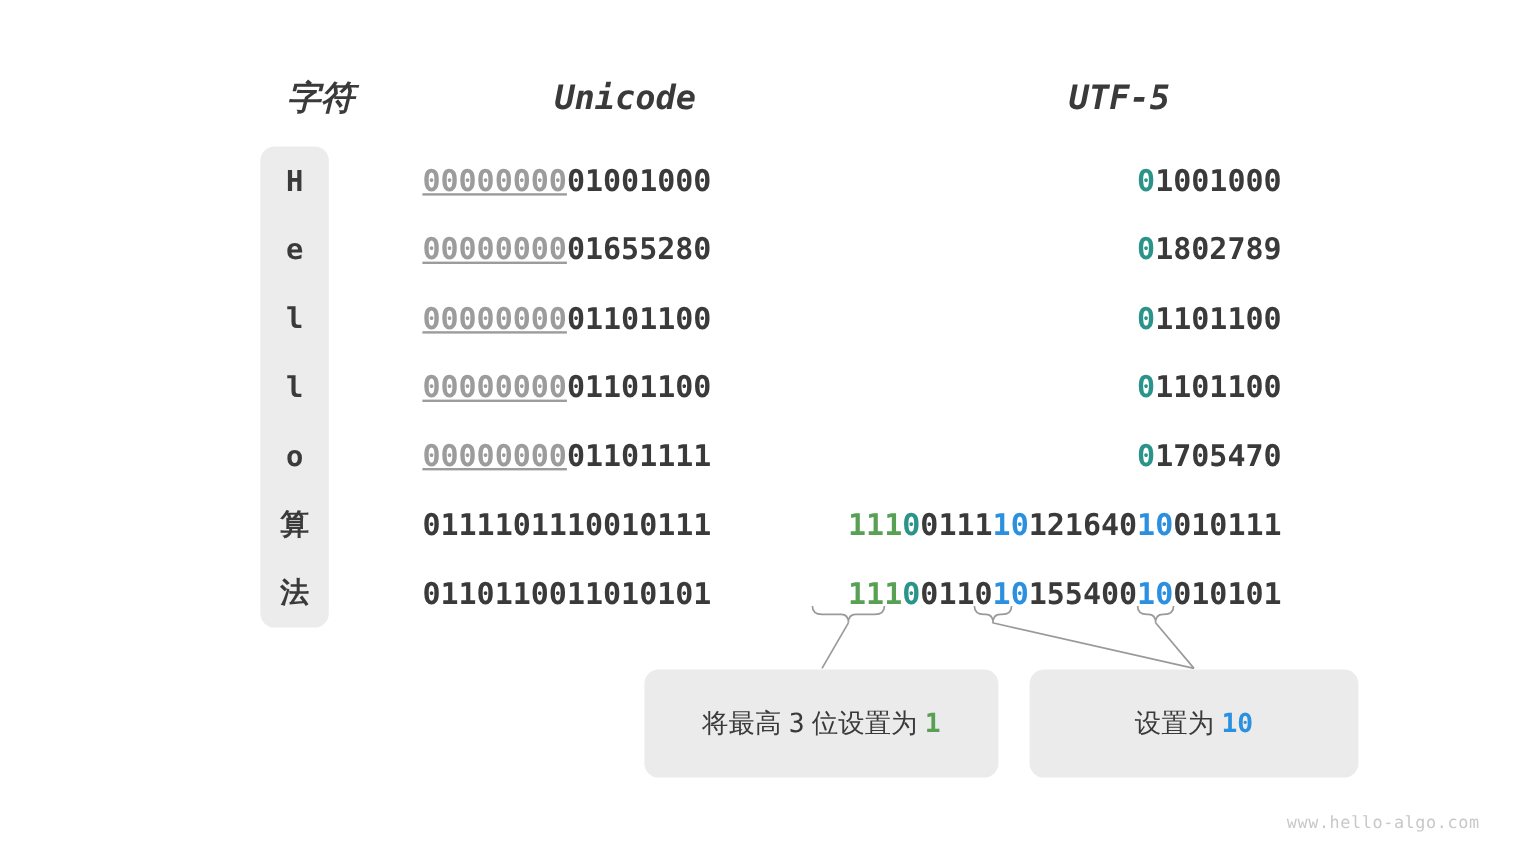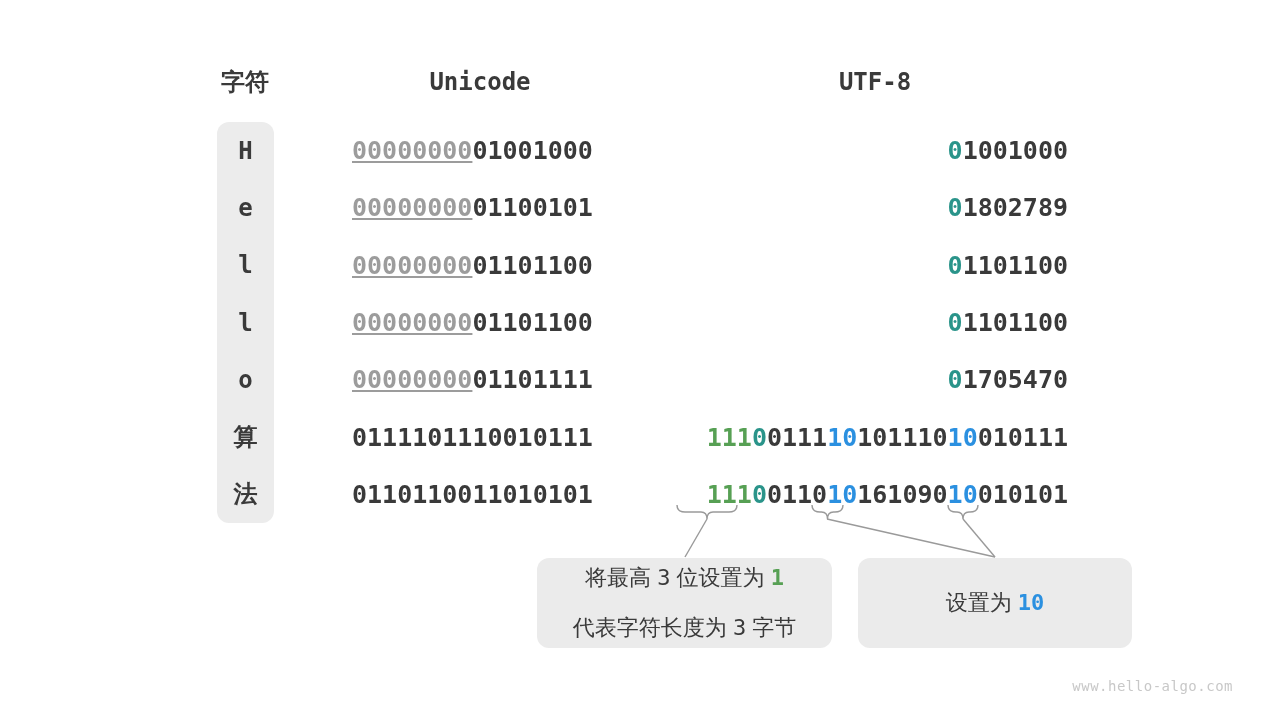--- a/index.html
+++ b/index.html
@@ -7,22 +7,22 @@
     --cell_bg:#ececec; --callout_bg:#ebebeb; --line:#9a9a9a; --watermark:#c8c8c8;
   }
   html,body{margin:0;padding:0;}
   body{
     width:1280px;height:720px;background:#ffffff;position:relative;overflow:hidden;
     font-family:"Liberation Sans","DejaVu Sans",sans-serif;color:var(--dark);
   }
   .mono{font-family:"DejaVu Sans Mono",monospace;}
 
   
-  .hdr{position:absolute;top:66px;height:32px;line-height:32px;text-align:center;
-       font-weight:bold;font-size:24px;color:var(--dark);}
+  .hdr{position:absolute;top:66px;height:32px;line-height:32px;text-align:right;
+       font-weight:bold;font-size:28px;color:var(--dark);font-style:italic;}
   #h-char{left:195px;width:100px;}
   #h-uni {left:380px;width:200px;font-family:"DejaVu Sans Mono",monospace;}
   #h-utf {left:775px;width:200px;font-family:"DejaVu Sans Mono",monospace;}
 
   
   #char-col{position:absolute;left:217px;top:122px;width:57px;height:401px;
             background:var(--cell_bg);border-radius:12px;}
   .char-cell{position:absolute;left:0;width:57px;height:57.3px;display:flex;
              align-items:center;justify-content:center;font-weight:bold;font-size:24px;
              font-family:"DejaVu Sans Mono","Liberation Sans",sans-serif;color:var(--dark);}
@@ -55,73 +55,72 @@
   #watermark{position:absolute;top:678px;right:47px;font-size:14px;
              color:var(--watermark);letter-spacing:0.5px;}
 </style>
 </head>
 <body>
 
 <div id="canvas">
 
   <div class="hdr" id="h-char">字符</div>
   <div class="hdr" id="h-uni">Unicode</div>
-  <div class="hdr" id="h-utf">UTF-8</div>
+  <div class="hdr" id="h-utf">UTF-5</div>
 
   <div id="char-col">
       <div class="char-cell" style="top: 0px;">H</div>
       <div class="char-cell" style="top: 57.3px;">e</div>
       <div class="char-cell" style="top: 114.6px;">l</div>
       <div class="char-cell" style="top: 171.9px;">l</div>
       <div class="char-cell" style="top: 229.2px;">o</div>
       <div class="char-cell" style="top: 286.5px;">算</div>
       <div class="char-cell" style="top: 343.8px;">法</div>
     </div>
   <div id="rows">
       <div class="row" style="top: 122px;">
         <div class="bin unicode"><span class="c-gray">00000000</span> <span class="c-dark">01001000</span></div>
         <div class="bin utf8"><span class="c-teal">0</span><span class="c-dark">1001000</span></div>
       </div>
       <div class="row" style="top: 179.3px;">
-        <div class="bin unicode"><span class="c-gray">00000000</span> <span class="c-dark">01100101</span></div>
+        <div class="bin unicode"><span class="c-gray">00000000</span> <span class="c-dark">01655280</span></div>
         <div class="bin utf8"><span class="c-teal">0</span><span class="c-dark">1802789</span></div>
       </div>
       <div class="row" style="top: 236.6px;">
         <div class="bin unicode"><span class="c-gray">00000000</span> <span class="c-dark">01101100</span></div>
         <div class="bin utf8"><span class="c-teal">0</span><span class="c-dark">1101100</span></div>
       </div>
       <div class="row" style="top: 293.9px;">
         <div class="bin unicode"><span class="c-gray">00000000</span> <span class="c-dark">01101100</span></div>
         <div class="bin utf8"><span class="c-teal">0</span><span class="c-dark">1101100</span></div>
       </div>
       <div class="row" style="top: 351.2px;">
         <div class="bin unicode"><span class="c-gray">00000000</span> <span class="c-dark">01101111</span></div>
         <div class="bin utf8"><span class="c-teal">0</span><span class="c-dark">1705470</span></div>
       </div>
       <div class="row" style="top: 408.5px;">
         <div class="bin unicode"><span class="c-dark">01111011</span> <span class="c-dark">10010111</span></div>
-        <div class="bin utf8"><span class="c-green">111</span><span class="c-teal">0</span><span class="c-dark">0111</span> <span class="c-blue">10</span><span class="c-dark">101110</span> <span class="c-blue">10</span><span class="c-dark">010111</span></div>
+        <div class="bin utf8"><span class="c-green">111</span><span class="c-teal">0</span><span class="c-dark">0111</span> <span class="c-blue">10</span><span class="c-dark">121640</span> <span class="c-blue">10</span><span class="c-dark">010111</span></div>
       </div>
       <div class="row" style="top: 465.8px;">
         <div class="bin unicode"><span class="c-dark">01101100</span> <span class="c-dark">11010101</span></div>
-        <div class="bin utf8"><span class="c-green">111</span><span class="c-teal">0</span><span class="c-dark">0110</span> <span class="c-blue">10</span><span class="c-dark">161090</span> <span class="c-blue">10</span><span class="c-dark">010101</span></div>
+        <div class="bin utf8"><span class="c-green">111</span><span class="c-teal">0</span><span class="c-dark">0110</span> <span class="c-blue">10</span><span class="c-dark">155400</span> <span class="c-blue">10</span><span class="c-dark">010101</span></div>
       </div>
     </div>
 
   <svg id="connectors" width="1280" height="720" viewBox="0 0 1280 720">
       <path d="M677,505 Q677,512 685,512 L701,512 Q707,512 707,519 Q707,512 713,512 L729,512 Q737,512 737,505" fill="none" stroke="#9a9a9a" stroke-width="1.4"></path>
       <path d="M812,505 Q812,512 820,512 L821.5,512 Q827.5,512 827.5,519 Q827.5,512 833.5,512 L835,512 Q843,512 843,505" fill="none" stroke="#9a9a9a" stroke-width="1.4"></path>
       <path d="M948,505 Q948,512 956,512 L957,512 Q963,512 963,519 Q963,512 969,512 L970,512 Q978,512 978,505" fill="none" stroke="#9a9a9a" stroke-width="1.4"></path>
       <path d="M707,519 L685,557" fill="none" stroke="#9a9a9a" stroke-width="1.4"></path>
       <path d="M827,519 L995,557" fill="none" stroke="#9a9a9a" stroke-width="1.4"></path>
       <path d="M963,519 L995,557" fill="none" stroke="#9a9a9a" stroke-width="1.4"></path>
     </svg>
 
   <div class="callout" id="callout-1">
       <div class="callout-line"><span class="c-dark">将最高 </span><span class="c-dark mono">3</span><span class="c-dark"> 位设置为 </span><span class="c-green mono hl">1</span></div>
-      <div class="callout-line"><span class="c-dark">代表字符长度为 </span><span class="c-dark mono">3</span><span class="c-dark"> 字节</span></div>
     </div>
   <div class="callout" id="callout-2">
       <div class="callout-line"><span class="c-dark">设置为 </span><span class="c-blue mono hl">10</span></div>
     </div>
 
   <div id="watermark" class="mono">www.hello-algo.com</div>
 </div>
 
 </body></html>

